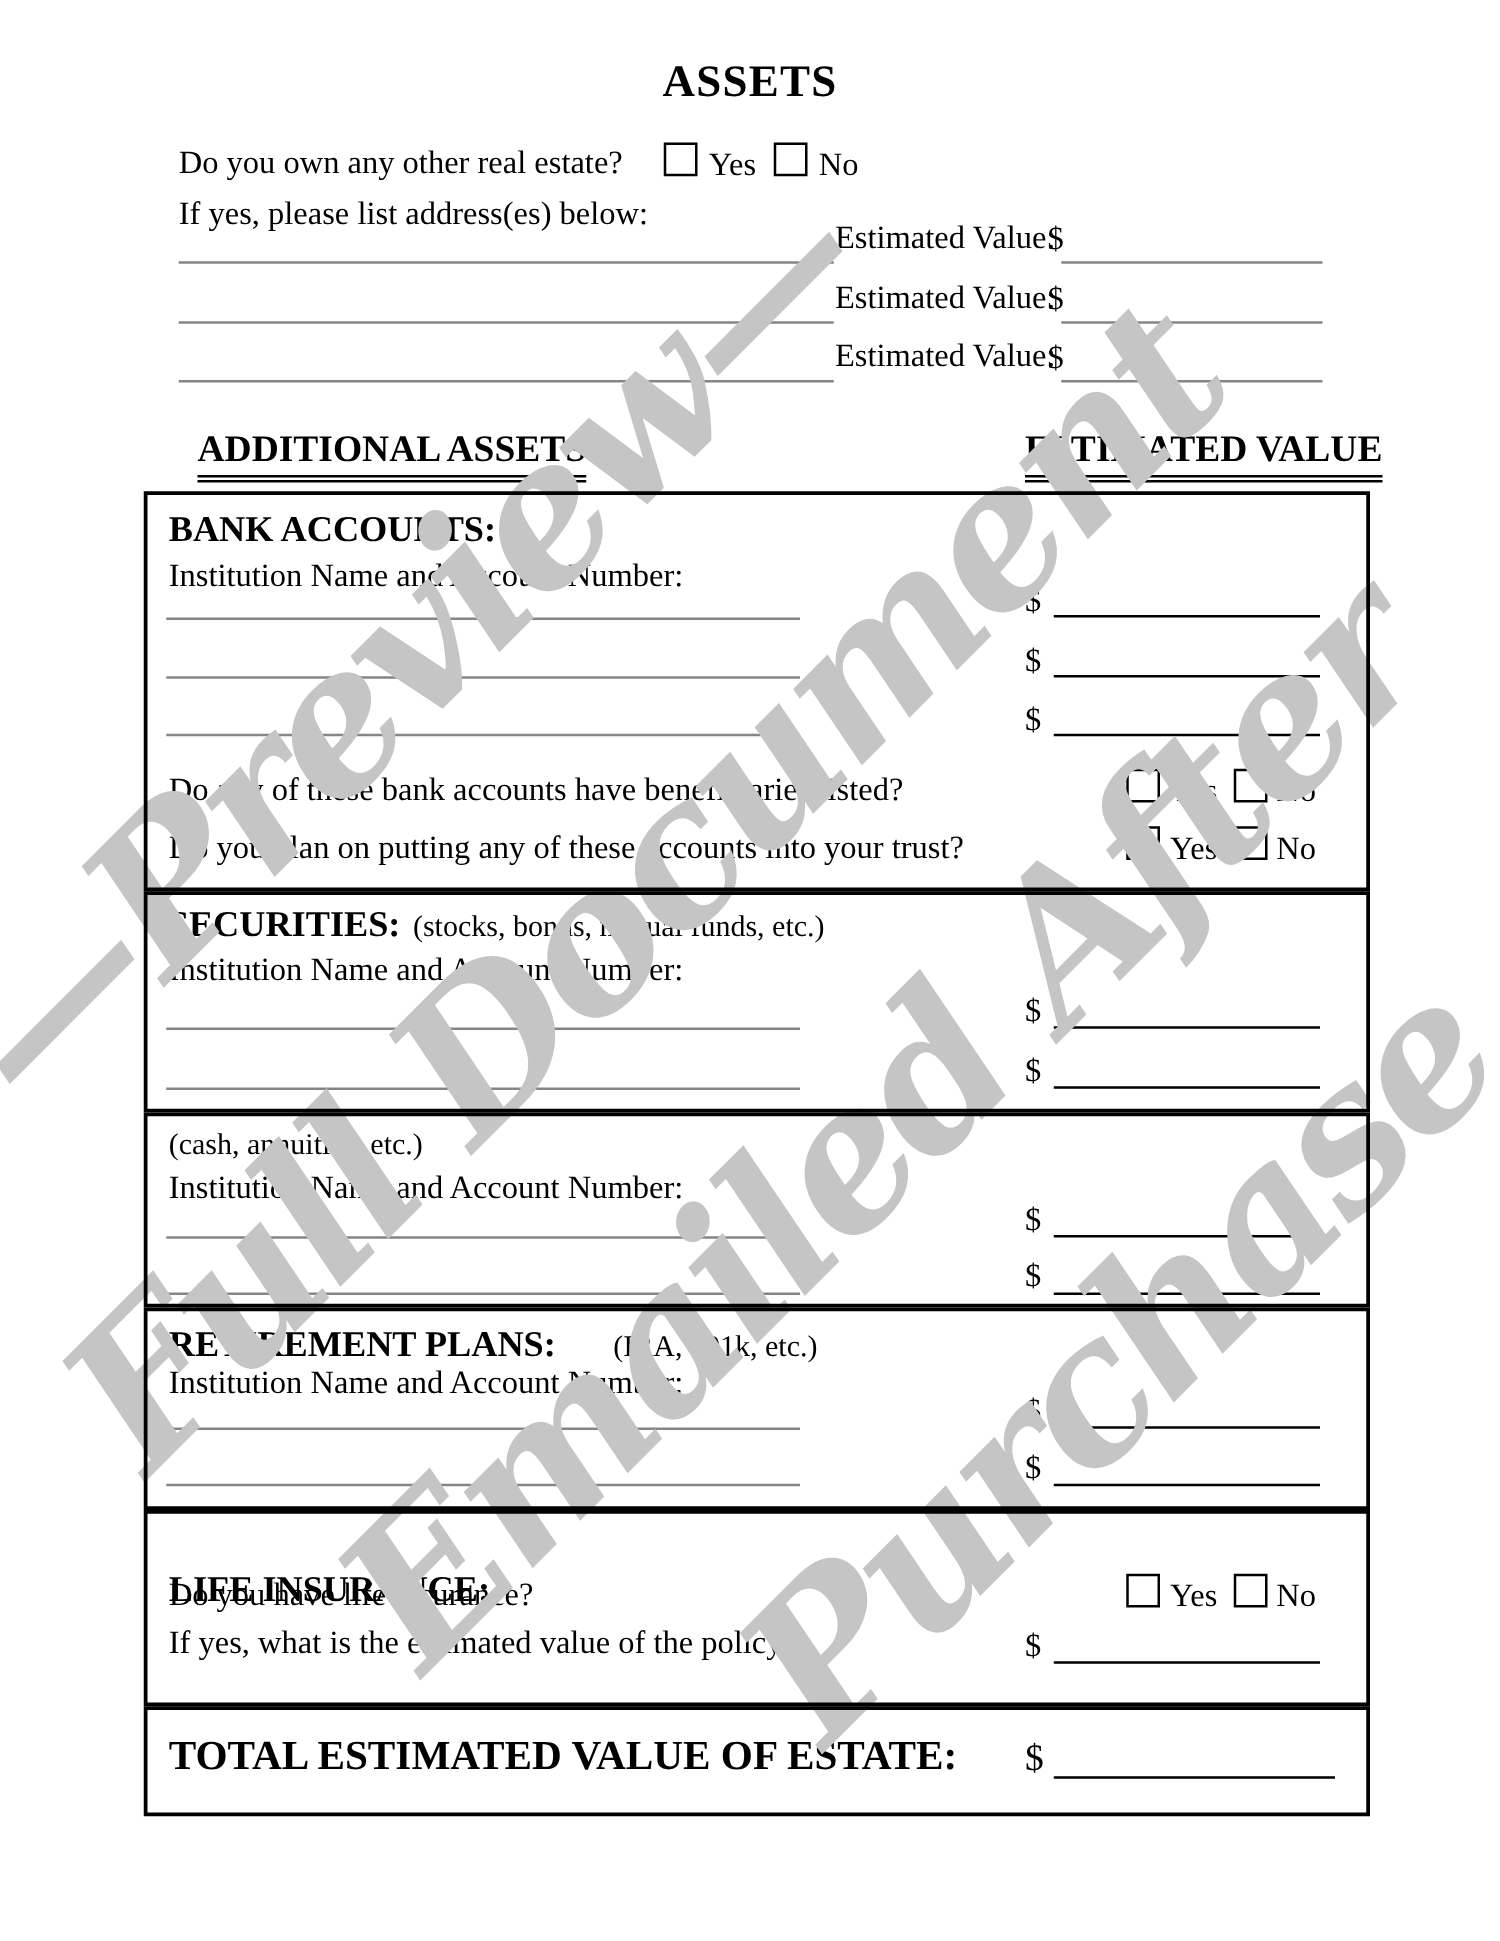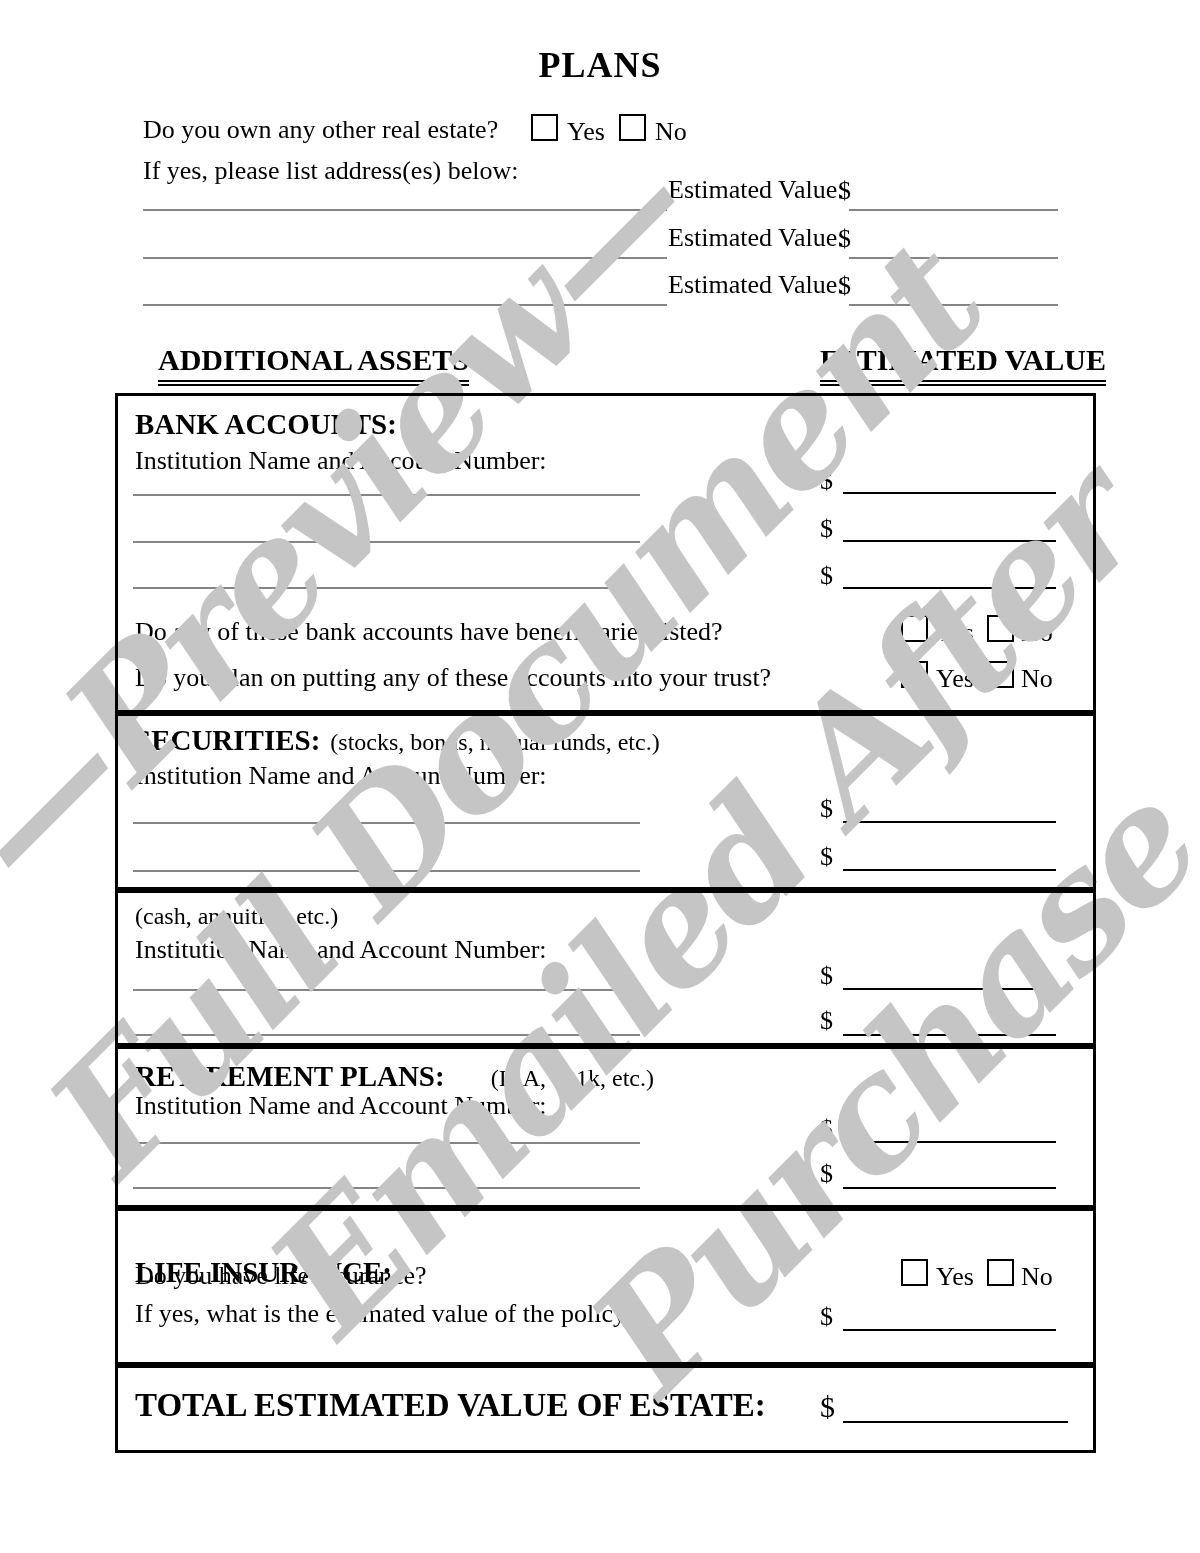--- a/index.html
+++ b/index.html
@@ -46,21 +46,21 @@
     font-size:158px;line-height:1.7;letter-spacing:-6px;white-space:nowrap;
   }
   .total-heading{font-size:33px;font-weight:bold;white-space:nowrap;}
   .total-dollar{font-size:30px;}
 </style>
 </head>
 <body>
 
 <div class="layer content">
 
-  <div class="abs title">PLANS</div>
+  <div class="abs title">ASSETS</div>
 
   <div class="abs txt" style="left:143px;top:116px;">Do you own any other real estate?</div>
   <div class="abs cb" style="left:531px;top:114px;"></div>
   <div class="abs cblabel" style="left:567px;top:117px;">Yes</div>
   <div class="abs cb" style="left:619px;top:114px;"></div>
   <div class="abs cblabel" style="left:655px;top:117px;">No</div>
 
   <div class="abs txt" style="left:143px;top:157px;">If yes, please list address(es) below:</div>
 
   <div class="abs grayline" style="left:143px;top:209px;width:524px;"></div>

